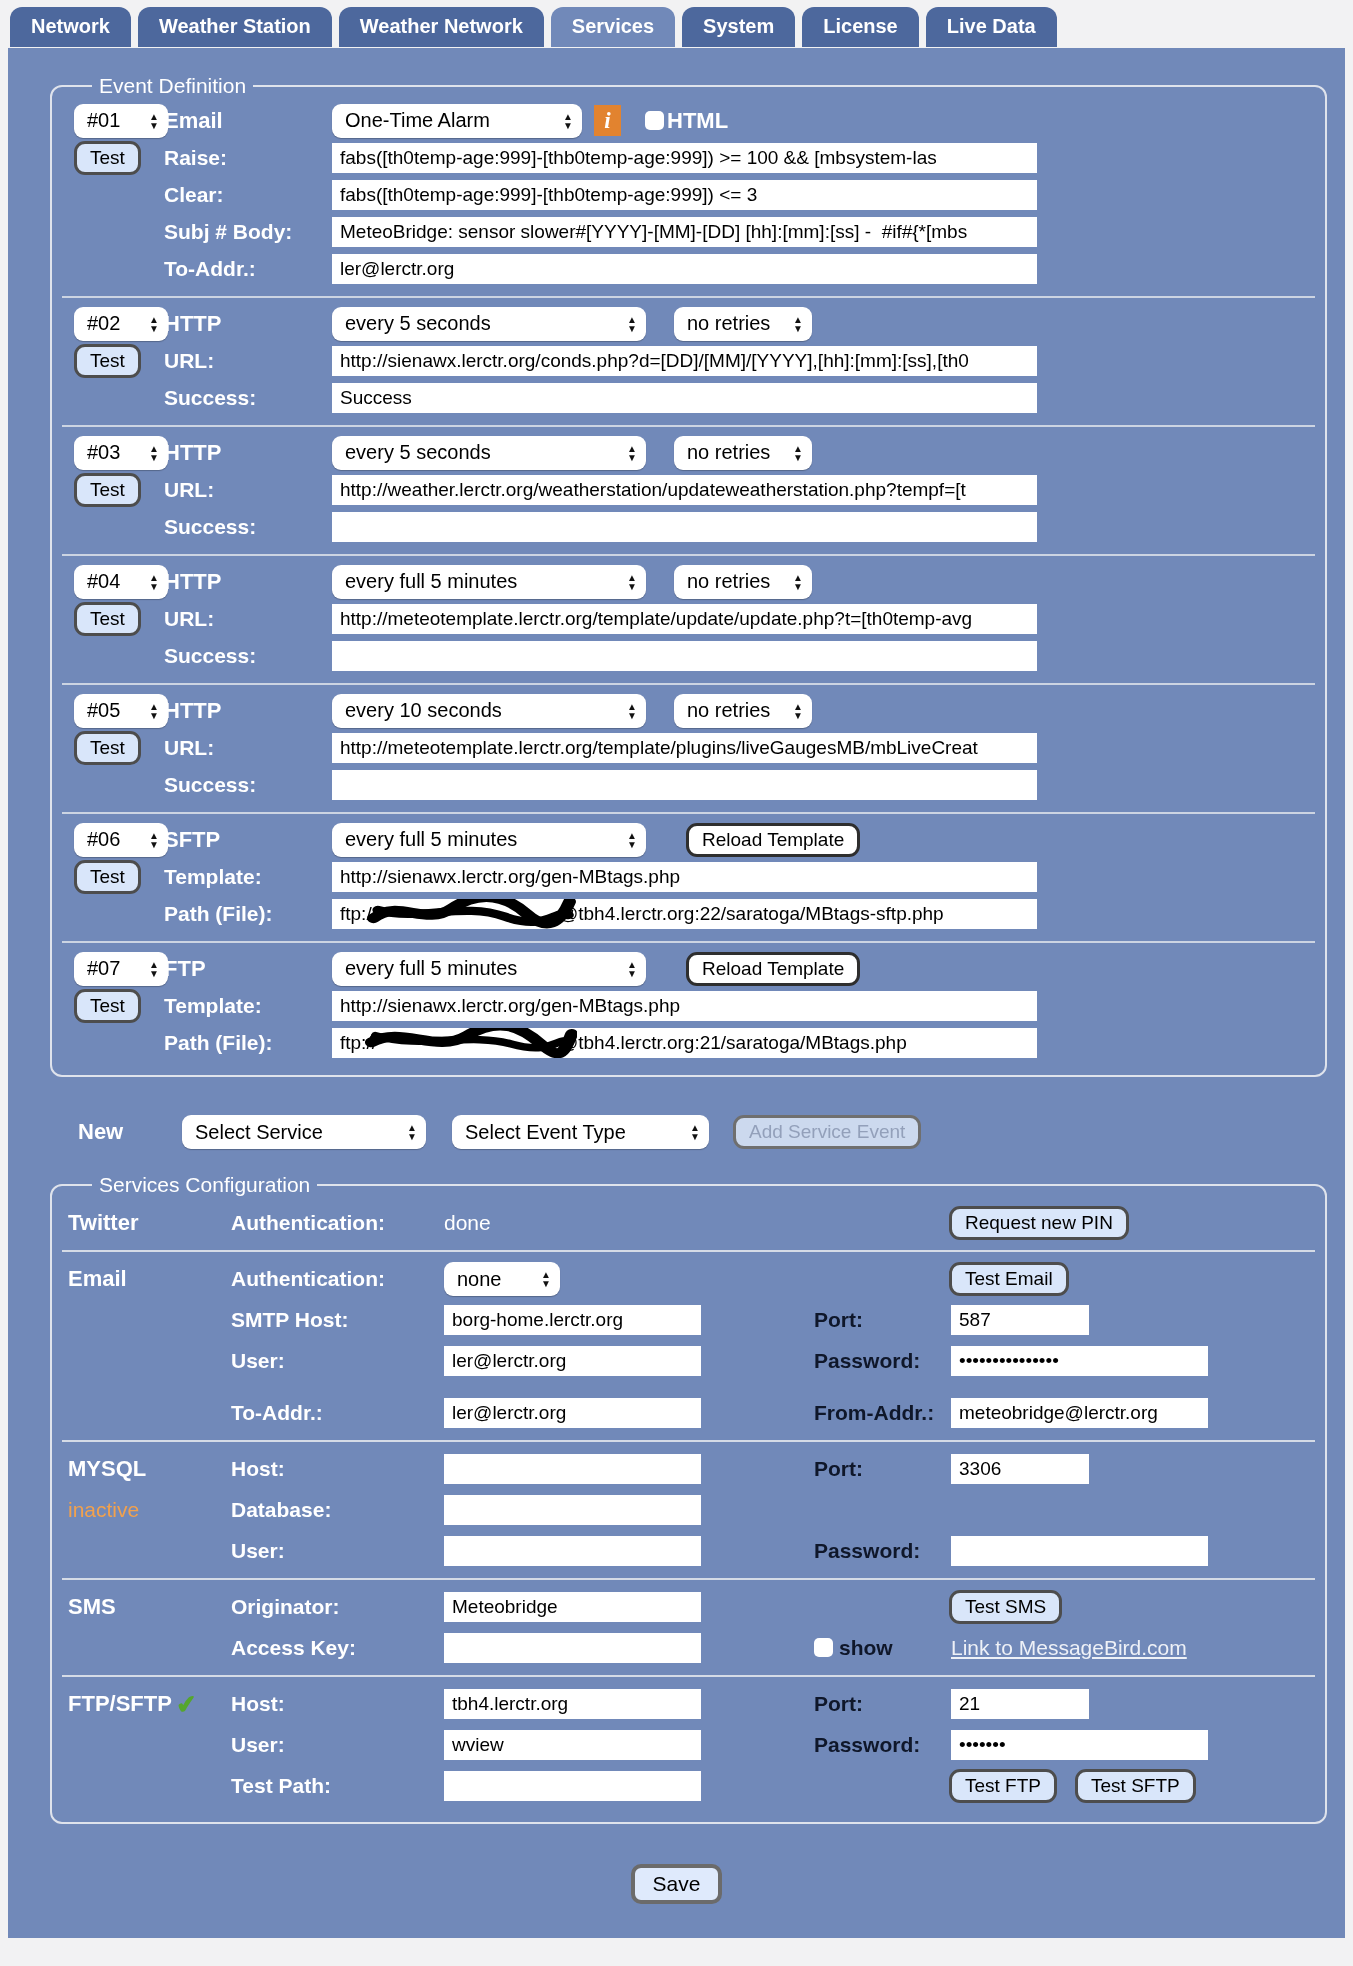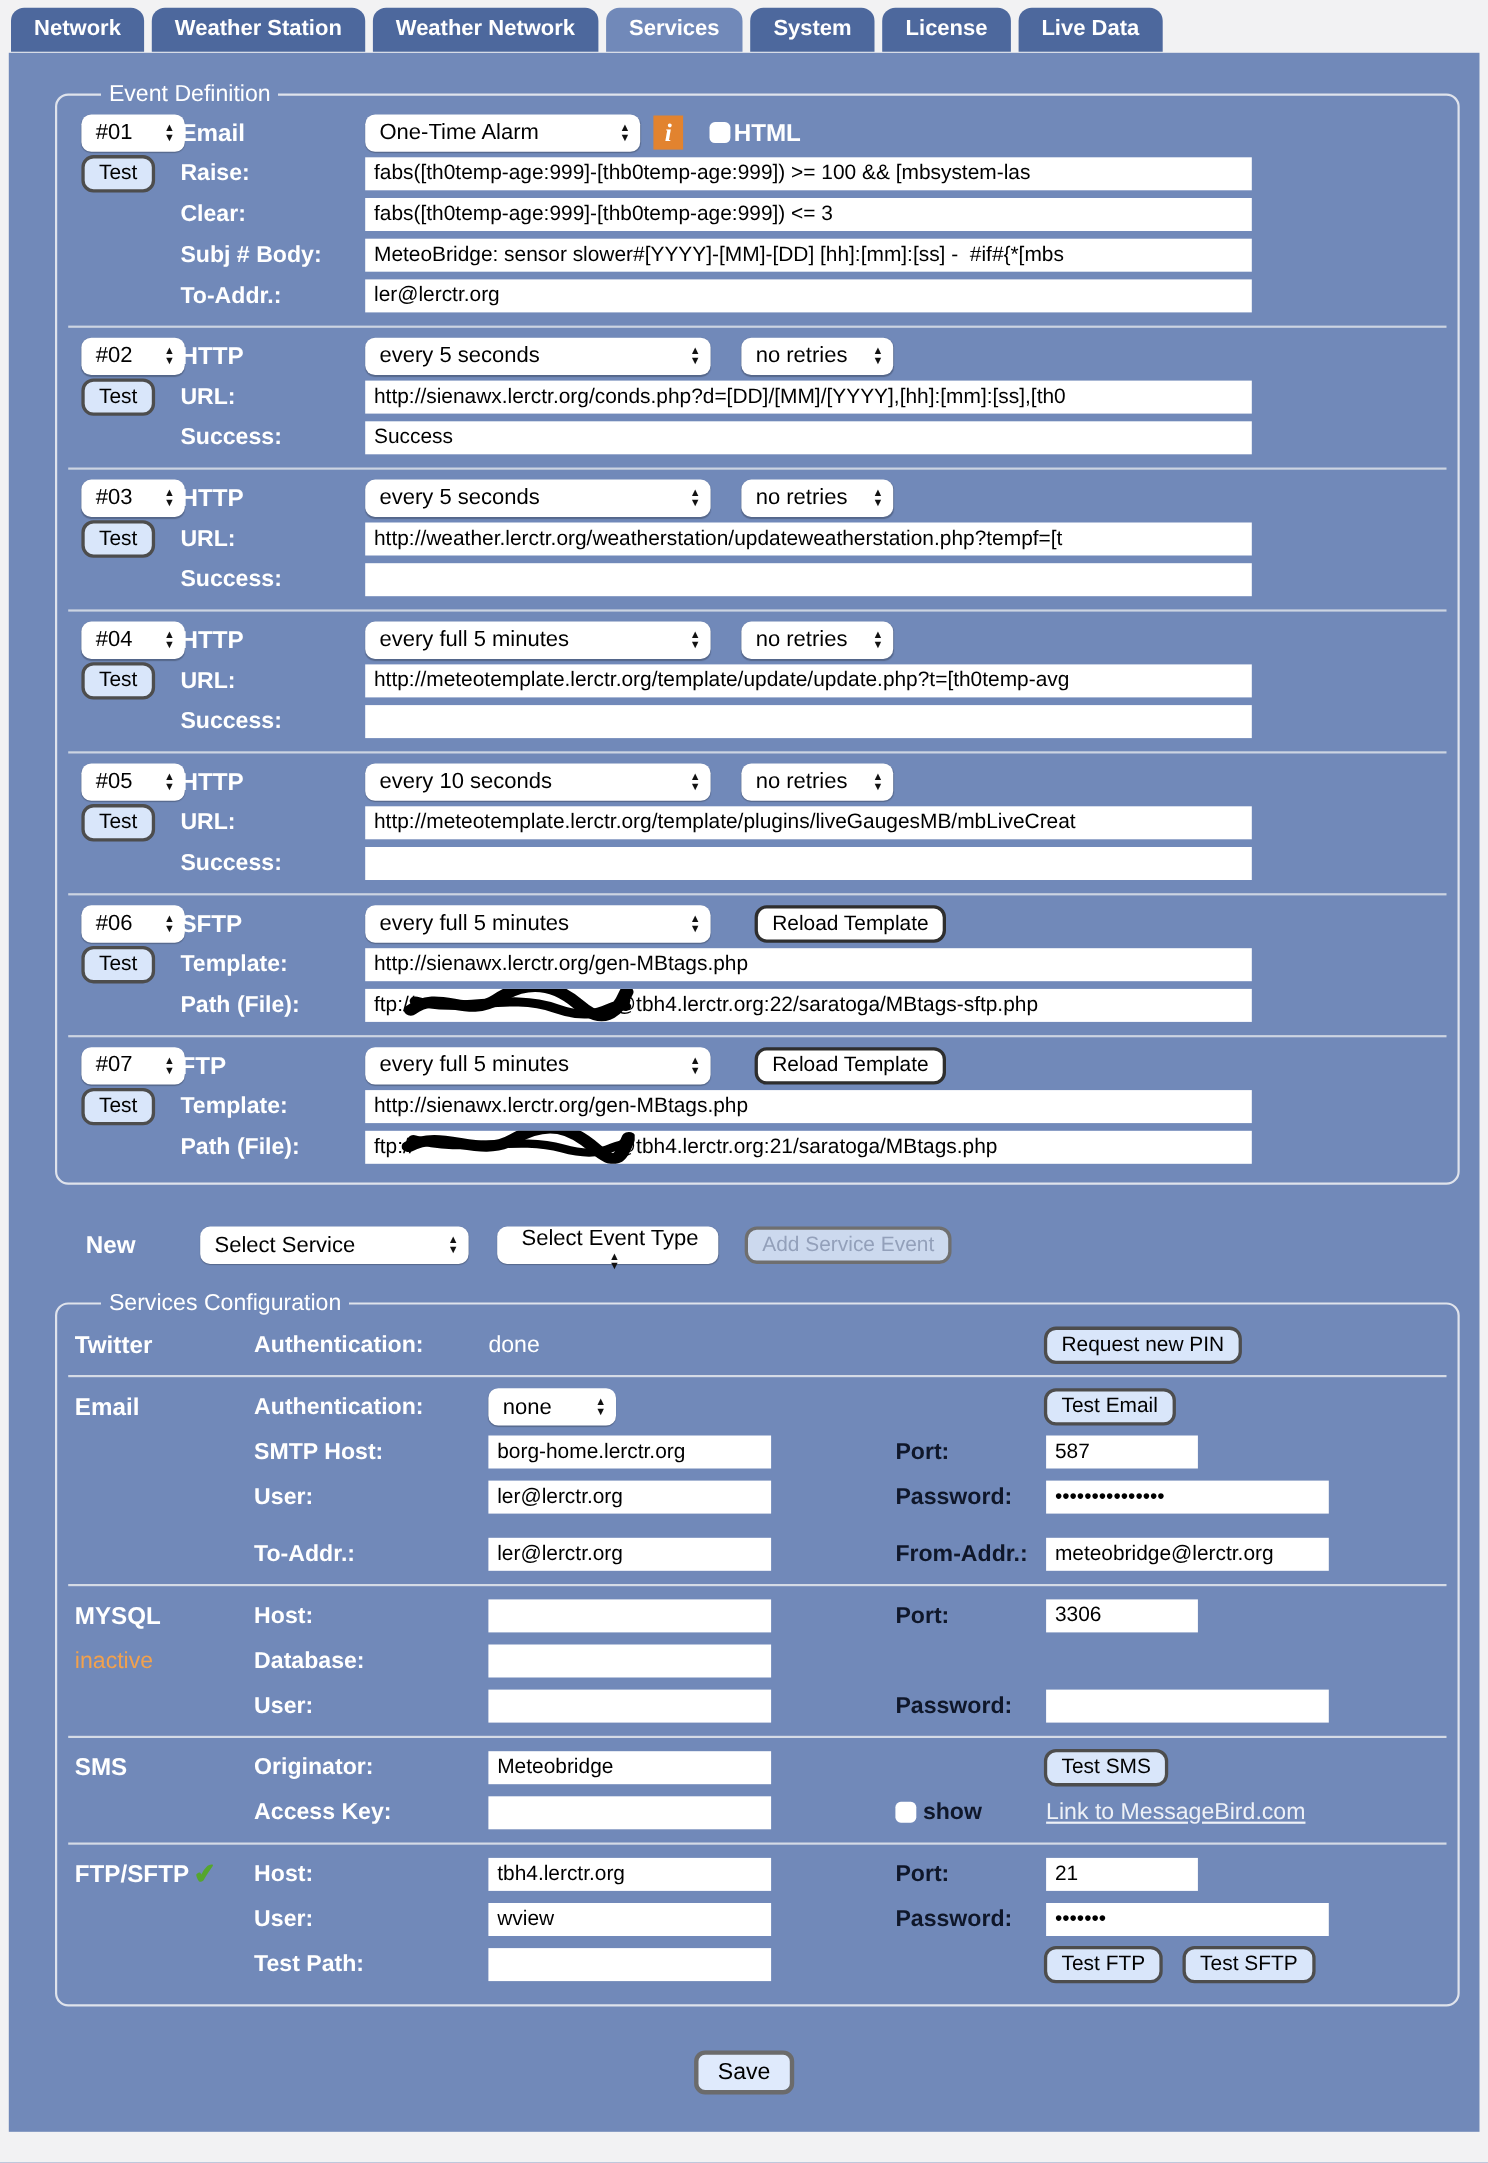--- a/index.html
+++ b/index.html
@@ -41,27 +41,27 @@
   }
   .arr { display: flex; flex-direction: column; align-items: center; margin-left: 8px; color: #111; }
   .arr::before { content: "▲"; font-size: 10px; line-height: 9px; }
   .arr::after  { content: "▼"; font-size: 10px; line-height: 9px; }
   .sel.num { width: 94px; }
   .w-alarm { width: 250px; }
   .w-sched { width: 314px; }
   .w-retries { width: 138px; margin-left: 28px; }
   .w-auth { width: 116px; }
   .w-service { width: 244px; }
-  .w-etype { width: 201px; margin-left: 26px; flex-direction: column; }
+  .w-etype { width: 257px; margin-left: 26px; }
   .field {
     background: #fff; border: none; outline: none; height: 30px;
     font-size: 19px; font-family: "Liberation Sans", sans-serif;
     padding: 2px 8px; color: #000; white-space: nowrap; overflow: hidden;
   }
-  .w-full { width: 806px; }
+  .w-full { width: 705px; }
   .btn {
     background: #d9e6fa; border: 3px solid #4d4d4d; border-radius: 11px;
     font-size: 19px; font-family: "Liberation Sans", sans-serif;
     padding: 3px 13px; color: #000; cursor: default; white-space: nowrap;
   }
   .btn.white { background: #fff; border-color: #2e2e2e; margin-left: 40px; }
   .btn.disabled { background: #ccd9ee; color: #93a0ba; border-color: #6f6f6f; }
   .info {
     background: #e2832f; color: #fff; border: none; width: 27px; height: 31px;
     font: bold italic 23px "Liberation Serif", serif; margin-left: 12px; cursor: default;

